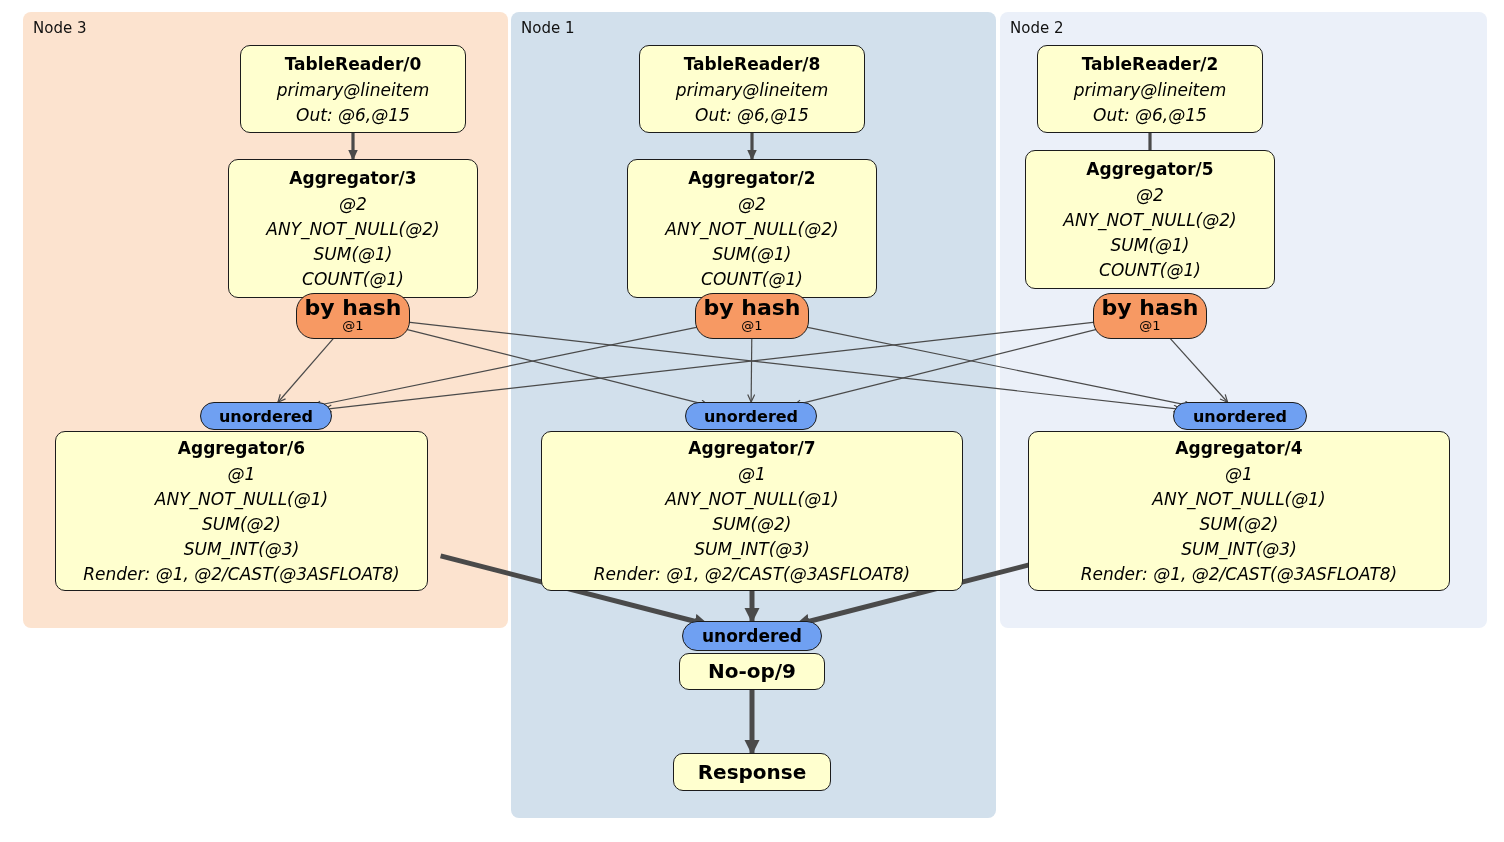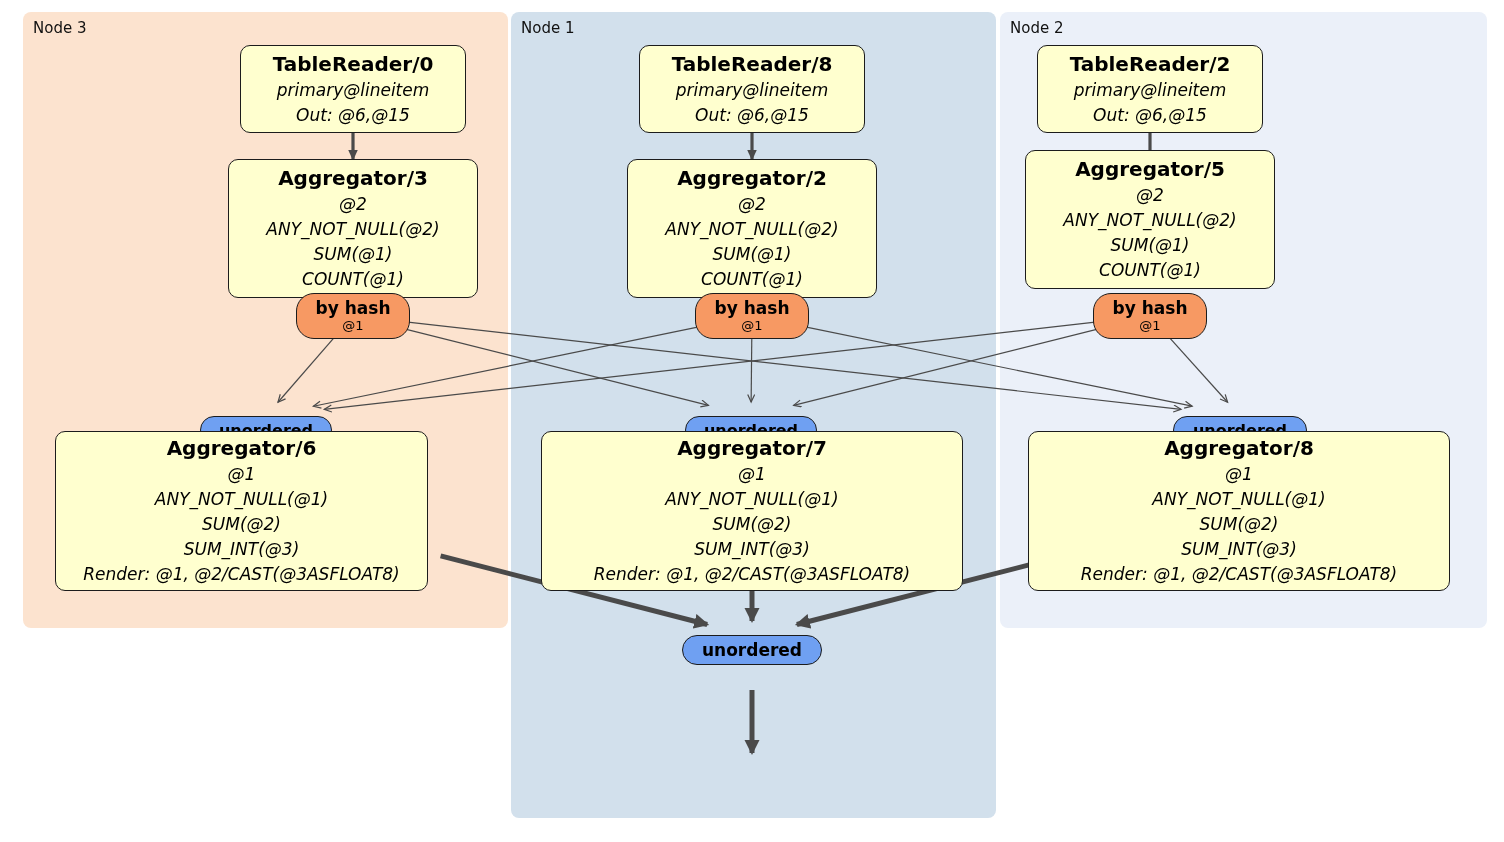--- a/index.html
+++ b/index.html
@@ -39,49 +39,48 @@
     background: #ffffcf;
     border: 1.6px solid #1c1c1c;
     border-radius: 10px;
     display: flex;
     flex-direction: column;
     align-items: center;
     justify-content: center;
     text-align: center;
     box-sizing: border-box;
   }
-  .box-title { font-size: 20px; font-weight: bold; line-height: 27px; white-space: nowrap; }
+  .box-title { font-size: 17px; font-weight: bold; line-height: 27px; white-space: nowrap; }
   .box-line  { font-size: 17px; line-height: 25px; white-space: nowrap; font-style: italic; }
   .router {
     position: absolute;
     background: #f79963;
     border: 1.6px solid #1c1c1c;
     border-radius: 18px;
     display: flex;
     flex-direction: column;
     align-items: center;
     justify-content: center;
     text-align: center;
     box-sizing: border-box;
   }
-  .router-label  { font-size: 17px; font-weight: bold; line-height: 20px; }
+  .router-label  { font-size: 22px; font-weight: bold; line-height: 20px; }
   .router-detail { font-size: 13px; line-height: 16px; }
   .stream {
     position: absolute;
     background: #6fa0f2;
     border: 1.6px solid #1c1c1c;
     border-radius: 15px;
     display: flex;
     align-items: center;
     justify-content: center;
     text-align: center;
     font-size: 16px;
     font-weight: bold;
     box-sizing: border-box;
-    margin-top: 14px;
   }
   .stream.big { font-size: 17px; }
   .leaf-box { font-size: 20px; }
   .leaf-box .box-title { font-size: 20px; }
 </style>
 </head>
 <body>
 
 <div id="canvas">
 
@@ -194,25 +193,31 @@
     <div class="box-line">COUNT(@1)</div>
   </div>
   <div class="router" id="bh-2" style="left:1093px;top:293px;width:114px;height:46px">
     <div class="router-label">by hash</div>
     <div class="router-detail">@1</div>
   </div>
   <div class="stream" id="un-2" style="left:1173px;top:402px;width:134px;height:28px">
     <span>unordered</span>
   </div>
   <div class="box" id="agg-bot-2" style="left:1028px;top:431px;width:422px;height:160px">
-    <div class="box-title">Aggregator/8</div>
+    <div class="box-title">Aggregator/4</div>
     <div class="box-line">@1</div>
     <div class="box-line">ANY_NOT_NULL(@1)</div>
     <div class="box-line">SUM(@2)</div>
     <div class="box-line">SUM_INT(@3)</div>
     <div class="box-line">Render: @1, @2/CAST(@3ASFLOAT8)</div>
   </div>
 
   <div class="stream big" id="un-center" style="left:682px;top:621px;width:140px;height:30px">
     <span>unordered</span>
   </div>
+  <div class="box leaf-box" id="noop" style="left:679px;top:653px;width:146px;height:37px">
+    <div class="box-title">No-op/9</div>
+  </div>
+  <div class="box leaf-box" id="response" style="left:673px;top:753px;width:158px;height:38px">
+    <div class="box-title">Response</div>
+  </div>
 
 </div>
 
 </body></html>

